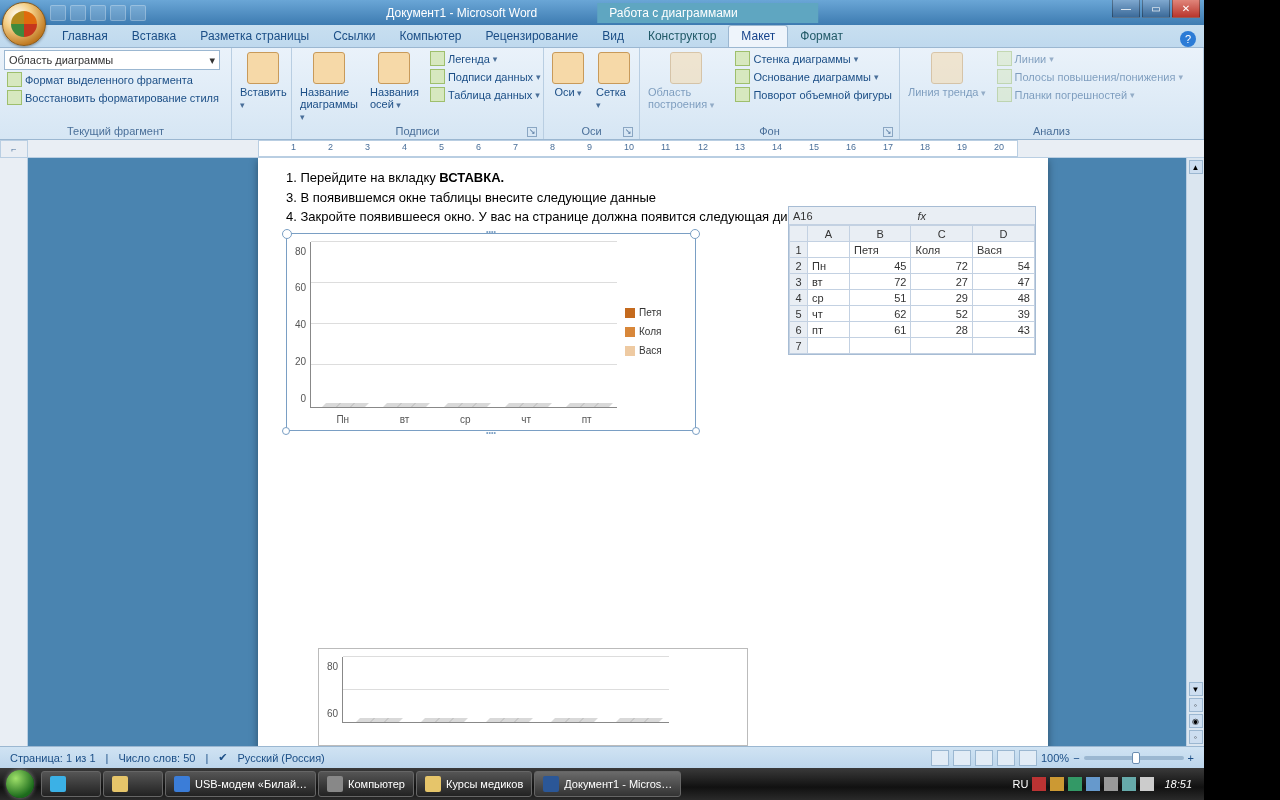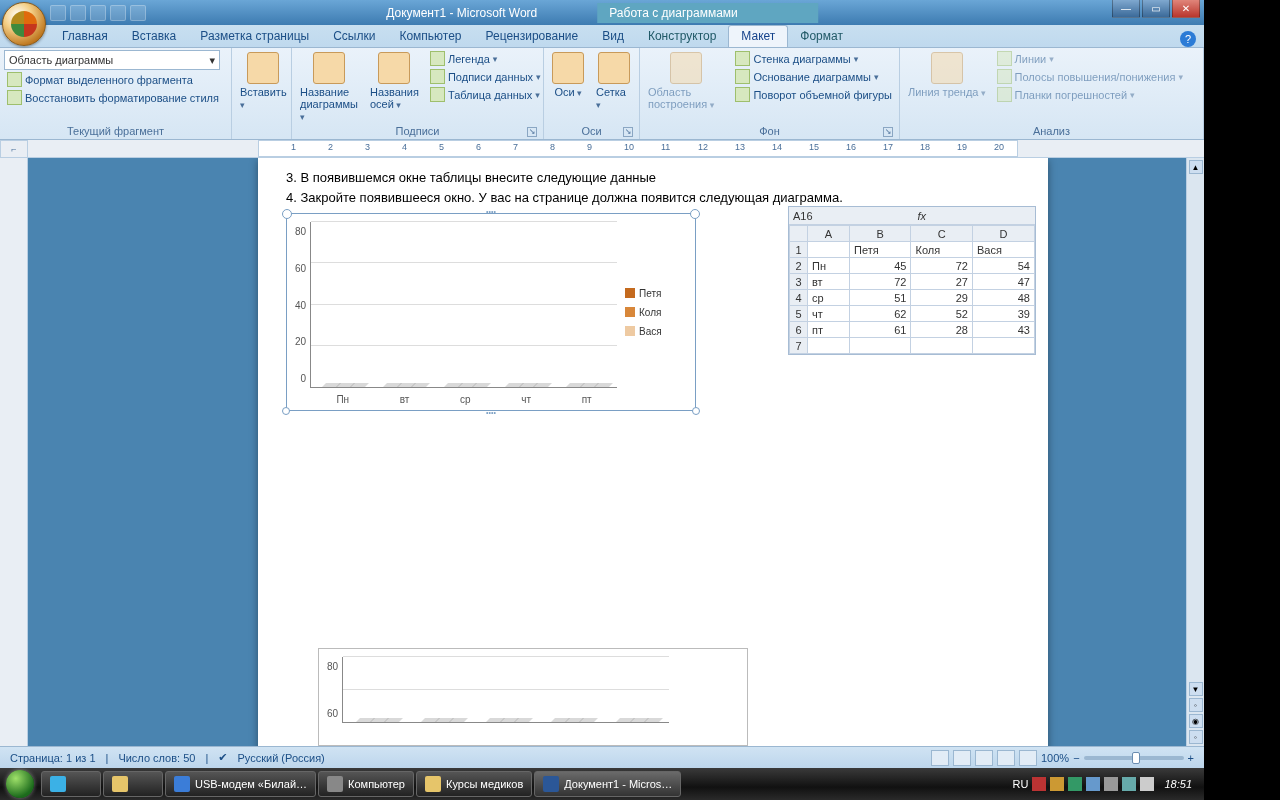--- a/index.html
+++ b/index.html
@@ -296,20 +296,21 @@
         <span style="position: absolute; top: 2px; color: rgb(74, 111, 153); left: 892px;">18</span>
         <span style="position: absolute; top: 2px; color: rgb(74, 111, 153); left: 929px;">19</span>
         <span style="position: absolute; top: 2px; color: rgb(74, 111, 153); left: 966px;">20</span>
       </div>
 </div>
 
 <div class="workarea">
   <div class="ruler-v"></div>
   <div class="doc-scroll">
     <div class="page">
+      <p><span>1. Перейдите на вкладку </span><b>ВСТАВКА.</b></p>
       <p>3. В появившемся окне таблицы внесите следующие данные</p>
       <p>4. Закройте появившееся окно. У вас на странице должна появится следующая  диаграмма.</p>
 
       <div class="excel">
         <div class="bar-top">
           <span>A16</span>
           <span style="flex:1"></span>
           <i>fx</i>
           <span style="flex:1"></span>
         </div>

